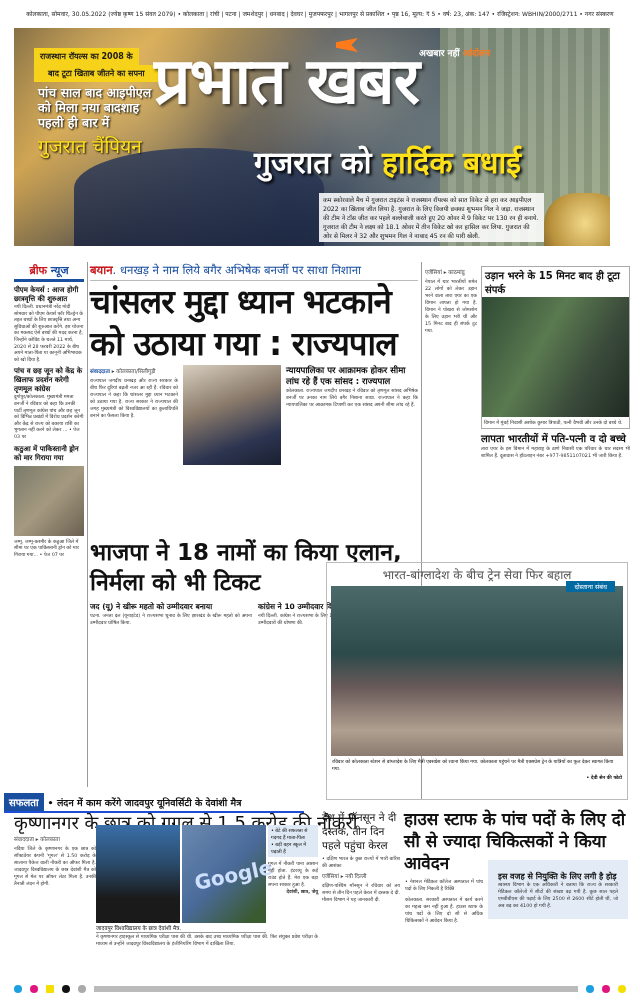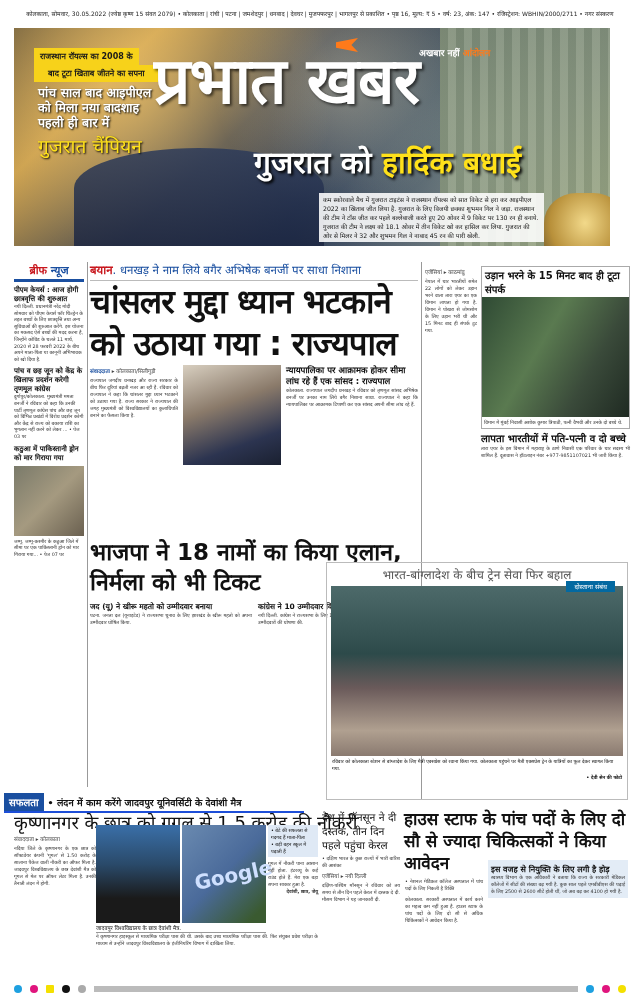--- a/index.html
+++ b/index.html
@@ -63,21 +63,21 @@
 .gbuild span{position:absolute;left:12px;top:38px;font-size:20px;color:#cfe0ff;font-weight:bold;transform:rotate(-12deg)}
 .g-side{position:absolute;left:268px;top:825px;width:50px}
 .g-side .bx{background:#dfe9f5;font-size:4.8px;line-height:7px;padding:2px 3px}
 .cap{position:absolute;left:96px;top:924px;width:170px;font-size:5.5px;border-bottom:1px solid #999}
 .g-bottom{position:absolute;left:96px;top:933px;width:222px;display:flex;gap:5px}
 .g-bottom>div{flex:1}
 .monsoon{position:absolute;left:322px;top:810px;width:78px}
 .monsoon h3{font-size:10.5px;line-height:14px;font-weight:normal}
 .house{position:absolute;left:405px;top:808px;width:228px}
 .house h2{font-size:18px;font-weight:bold;line-height:24px;white-space:nowrap;margin-left:-1px}
-.house-box{position:absolute;left:488px;top:828px;width:140px;background:#e3ecf6;padding:3px}
+.house-box{position:absolute;left:488px;top:828px;width:140px;background:#e3ecf6;padding:10px}
 .house-box h5{font-size:8px;font-weight:bold}
 .color-bar{position:absolute;left:14px;top:983px;width:612px;height:12px;display:flex;align-items:center;gap:8px}
 .dot{width:8px;height:8px;border-radius:50%}
 .grey-bar{flex:1;height:6px;background:#bbb}
 </style>
 </head>
 <body>
 
 <div class="topline">कोलकाता, सोमवार, 30.05.2022 (ज्येष्ठ कृष्ण 15 संवत 2079) • कोलकाता | रांची | पटना | जमशेदपुर | धनबाद | देवघर | मुजफ्फरपुर | भागलपुर से प्रकाशित • पृष्ठ 16, मूल्य: ₹ 5 • वर्ष: 23, अंक: 147 • रजिस्ट्रेशन: WBHIN/2000/2711 • नगर संस्करण</div>
 

